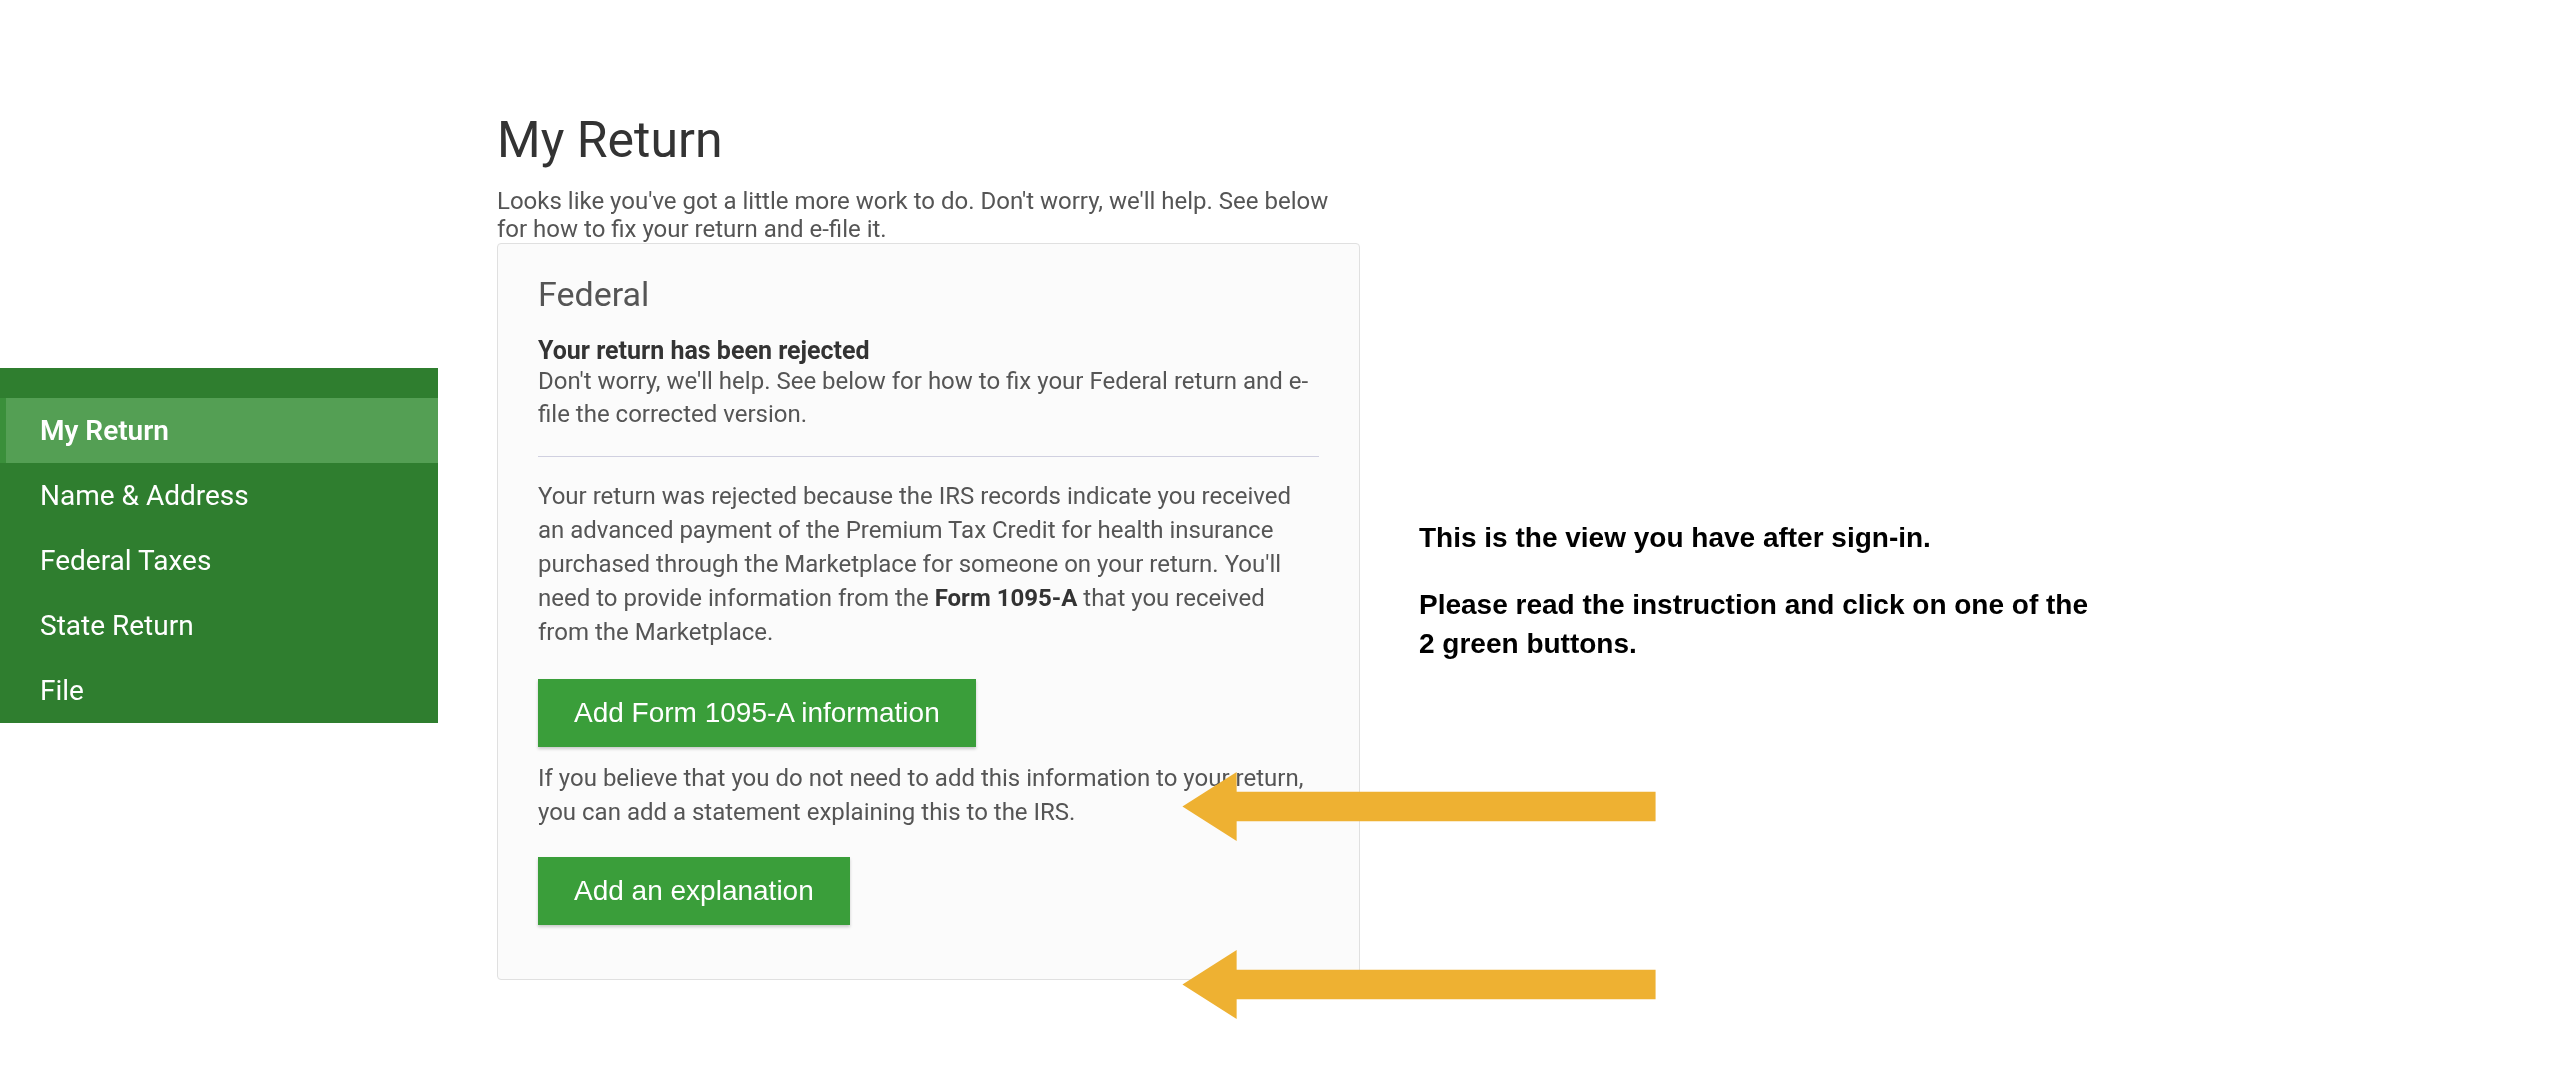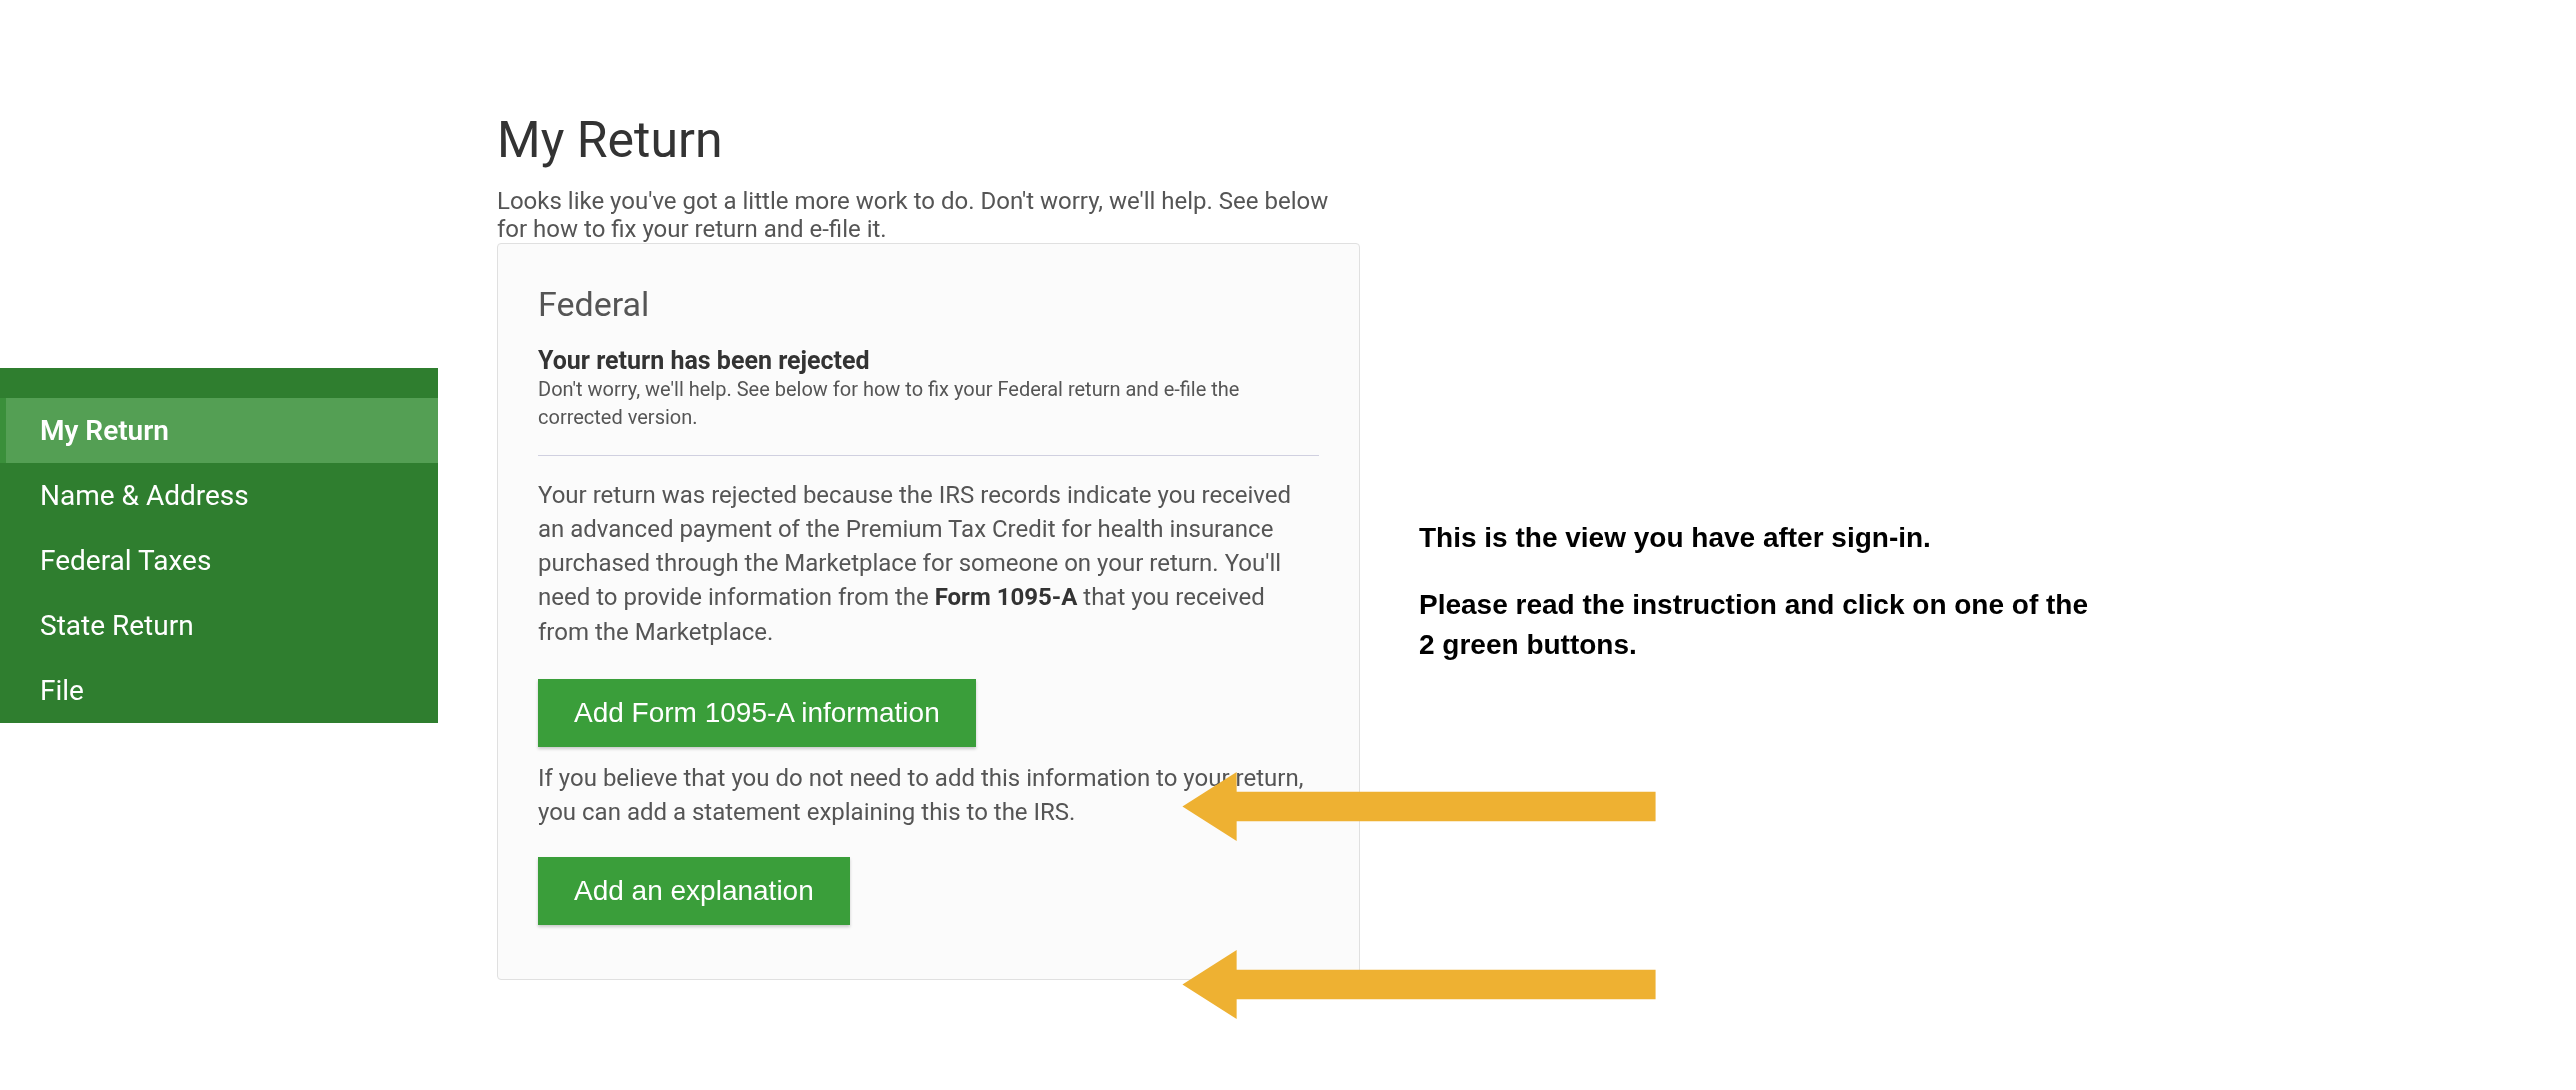--- a/index.html
+++ b/index.html
@@ -54,36 +54,36 @@
       margin-bottom: 18px;
     }
     .page-subtitle {
       font-size: 24px;
       color: #555555;
     }
     .card {
       background: #fbfbfb;
       border: 1px solid #e0e0e0;
       border-radius: 4px;
-      padding: 40px 40px 40px 40px;
+      padding: 30px 40px 40px 40px;
     }
     .card-title {
       font-size: 34px;
       color: #555555;
       font-weight: 400;
       margin-bottom: 22px;
     }
     .rejection-heading {
       font-size: 25px;
       font-weight: 700;
       color: #333333;
       margin-bottom: 0;
     }
     .rejection-text {
-      font-size: 20px;
+      font-size: 24px;
       color: #555555;
       line-height: 1.4;
       margin-bottom: 24px;
     }
     .divider {
       border: none;
       border-top: 1px solid #d0d0e0;
       margin-bottom: 22px;
     }
     .explanation-text {

